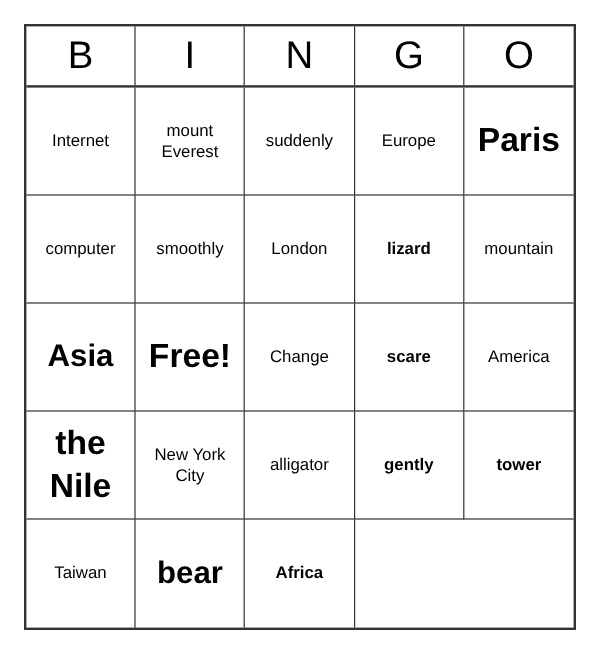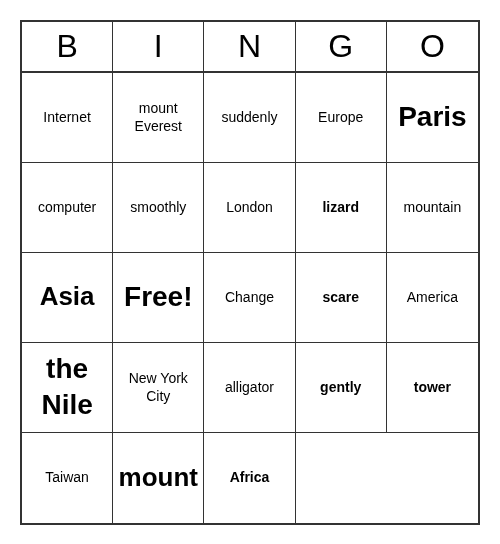--- a/index.html
+++ b/index.html
@@ -108,16 +108,16 @@
       <div class="bingo-cell large">Free!</div>
       <div class="bingo-cell">Change</div>
       <div class="bingo-cell medium">scare</div>
       <div class="bingo-cell">America</div>
       <div class="bingo-cell large">the Nile</div>
       <div class="bingo-cell">New York City</div>
       <div class="bingo-cell">alligator</div>
       <div class="bingo-cell medium">gently</div>
       <div class="bingo-cell medium">tower</div>
       <div class="bingo-cell">Taiwan</div>
-      <div class="bingo-cell xlarge">mount</div>
+      <div class="bingo-cell xlarge">bear</div>
       <div class="bingo-cell medium">Africa</div>
     </div>
 </div>
 
 </body></html>

